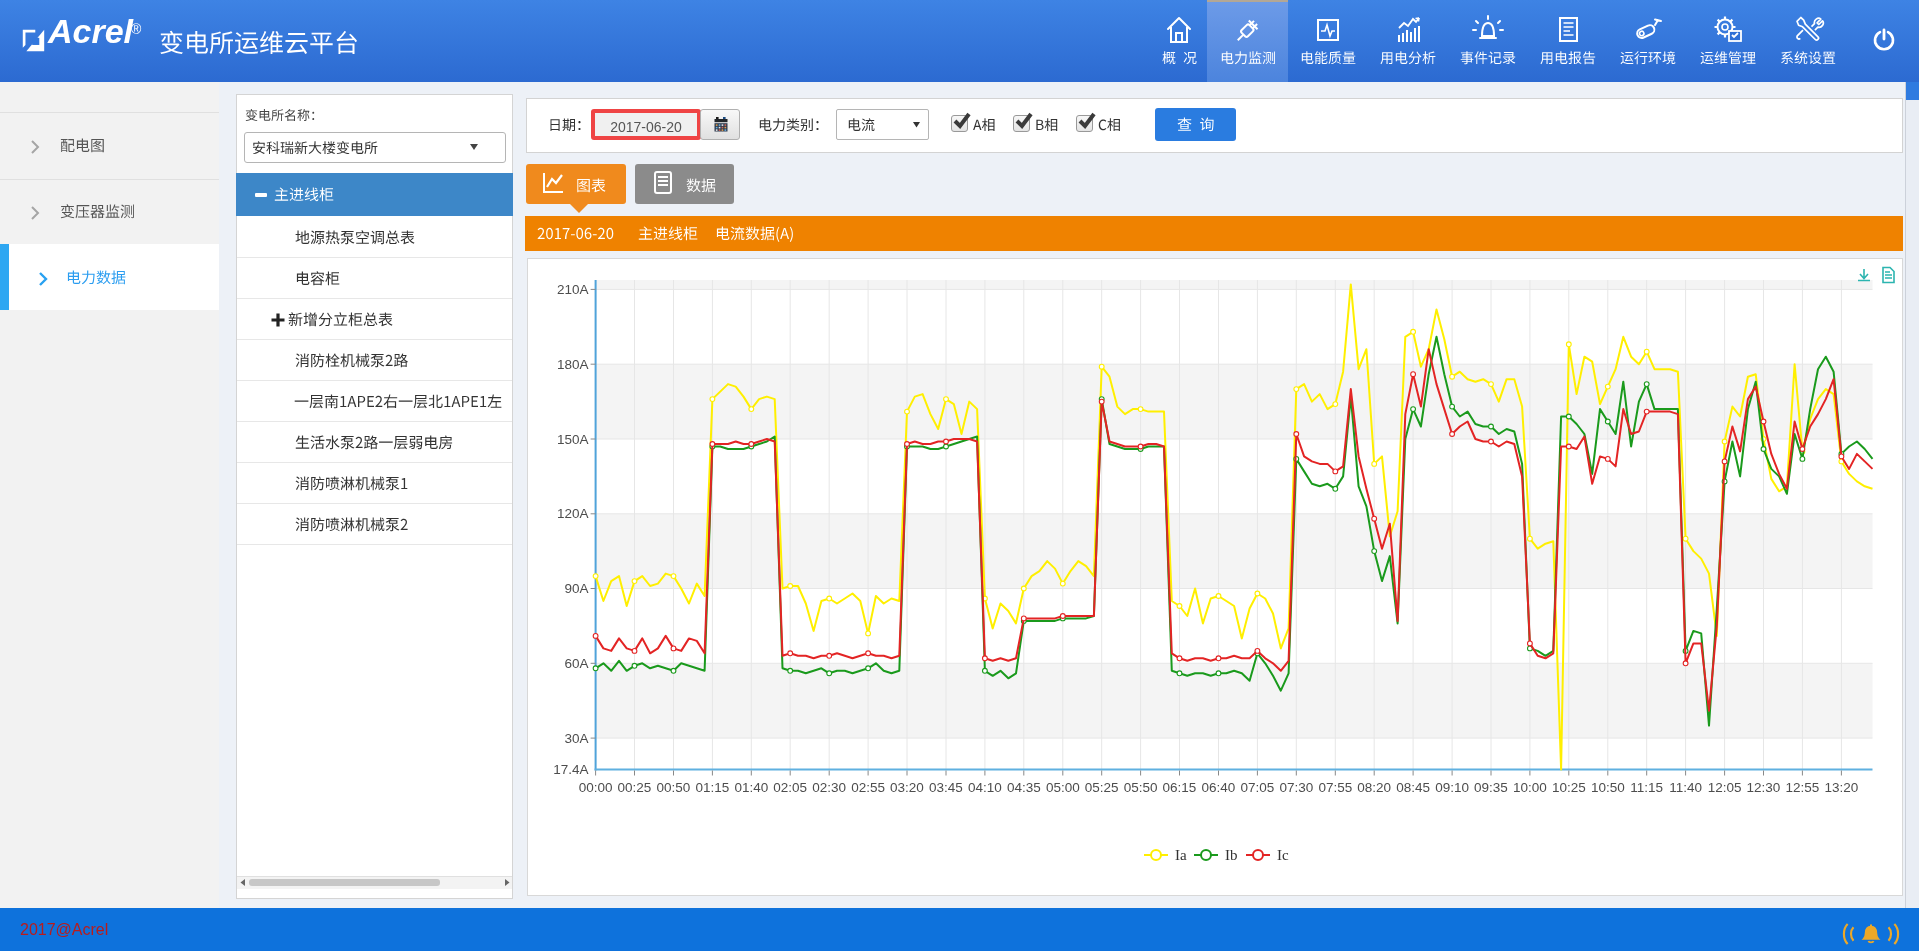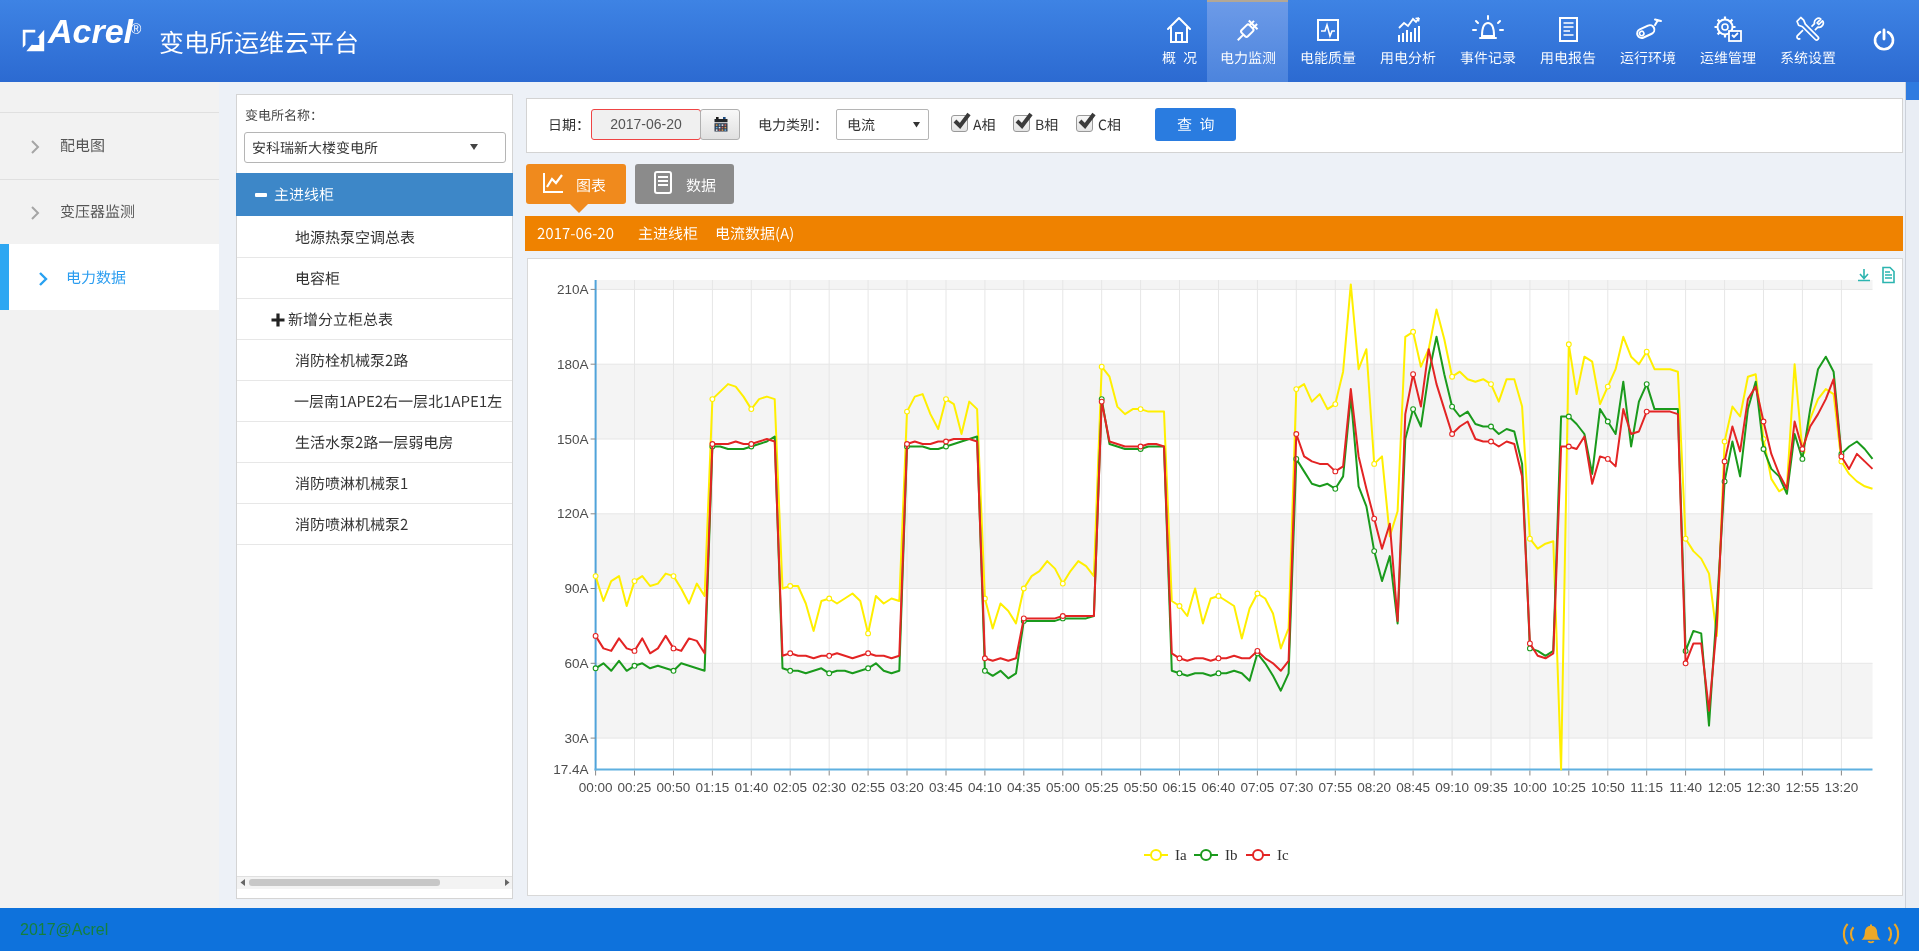--- a/index.html
+++ b/index.html
@@ -178,21 +178,21 @@
 <svg class="abs" style="left:239px;top:878px" width="8" height="9">
     <path d="M6 1 L1.5 4.5 L6 8 Z" fill="#666"></path>
   </svg>
 <svg class="abs" style="left:503px;top:878px" width="8" height="9">
     <path d="M2 1 L6.5 4.5 L2 8 Z" fill="#666"></path>
   </svg>
 <div class="abs" style="left:526px;top:98px;width:1377px;height:55px;background:#fff;border:1px solid #d3d3d3"></div>
 <svg style="position:absolute;overflow:visible;left:548.0px;top:130.0px" width="2" height="2">
     <path fill="#333333" d="M3.5 -4.9H10.5V-1H3.5ZM3.5 -6V-9.8H10.5V-6ZM2.5 -10.8V1H3.5V0.1H10.5V0.9H11.6V-10.8Z M16.5 -2C16.1 -1.1 15.3 -0.1 14.5 0.5C14.8 0.7 15.2 1 15.4 1.1C16.2 0.4 17 -0.7 17.5 -1.7ZM18.5 -1.6C19 -0.9 19.7 0 19.9 0.6L20.8 0.1C20.5 -0.5 19.9 -1.4 19.3 -2ZM26 -10.1V-7.9H23.1V-10.1ZM22.1 -11.1V-6C22.1 -4 22 -1.3 20.8 0.6C21.1 0.7 21.5 1 21.7 1.2C22.5 -0.2 22.9 -1.9 23 -3.6H26V-0.2C26 -0 25.9 0 25.7 0.1C25.5 0.1 24.8 0.1 24 0C24.2 0.3 24.3 0.8 24.4 1.1C25.4 1.1 26.1 1.1 26.4 0.9C26.9 0.7 27 0.4 27 -0.2V-11.1ZM26 -6.9V-4.6H23.1C23.1 -5.1 23.1 -5.5 23.1 -6V-6.9ZM19.4 -11.6V-9.9H16.9V-11.6H15.9V-9.9H14.7V-9H15.9V-3.2H14.5V-2.3H21.4V-3.2H20.4V-9H21.4V-9.9H20.4V-11.6ZM16.9 -9H19.4V-7.7H16.9ZM16.9 -6.9H19.4V-5.5H16.9ZM16.9 -4.6H19.4V-3.2H16.9Z M31.5 -6.8C32.1 -6.8 32.6 -7.2 32.6 -7.8C32.6 -8.5 32.1 -8.9 31.5 -8.9C30.9 -8.9 30.4 -8.5 30.4 -7.8C30.4 -7.2 30.9 -6.8 31.5 -6.8ZM31.5 0.1C32.1 0.1 32.6 -0.4 32.6 -1C32.6 -1.6 32.1 -2 31.5 -2C30.9 -2 30.4 -1.6 30.4 -1C30.4 -0.4 30.9 0.1 31.5 0.1Z"></path>
   </svg>
-<div class="abs" style="left:591px;top:109px;width:110px;height:31px;background:#f0f0f0;border:1px solid #ef4444;border-radius:3px;color:#555;font-size:14px;line-height:29px;text-align:center">2017-06-20</div>
+<div class="abs" style="left:591px;top:109px;width:110px;height:31px;background:#f0f0f0;border:4px solid #ef4444;border-radius:3px;color:#555;font-size:14px;line-height:29px;text-align:center">2017-06-20</div>
 <div class="abs" style="left:700px;top:109px;width:40px;height:31px;background:linear-gradient(#f8f8f8,#e0e0e0);border:1px solid #b0b0b0;border-radius:3px"></div>
 <svg class="abs" style="left:714px;top:117px" width="14" height="15" viewBox="0 0 14 15">
     <rect x="2" y="0" width="2.6" height="3" fill="#1a1a1a"></rect>
     <rect x="9" y="0" width="2.6" height="3" fill="#1a4a80"></rect>
     <rect x="0.5" y="2" width="13" height="3.2" fill="#22262a"></rect>
     <rect x="0.5" y="6.2" width="13" height="8.3" fill="#2c3a4e"></rect>
     <rect x="1.8" y="7.3" width="1.7" height="1.6" fill="#e0a050"></rect>
     <rect x="4.7" y="7.3" width="1.7" height="1.6" fill="#6ab0e0"></rect>
     <rect x="7.6" y="7.3" width="1.7" height="1.6" fill="#e8e8e8"></rect>
     <rect x="10.5" y="7.3" width="1.7" height="1.6" fill="#d06858"></rect>
@@ -517,21 +517,21 @@
 <path d="M1337 11 v9 M1333 16 l4 4.5 l4 -4.5 M1331 22.5 h12"></path>
 <g transform="translate(1355,9)">
         <path d="M1 0.5 H8 L12 4.5 V15.5 H1 Z"></path>
         <path d="M3 5 H8 M3 8 H10 M3 11 H10" stroke-width="1.3"></path>
       </g>
 </g>
 </svg>
 <div class="abs" style="left:1905px;top:82px;width:14px;height:826px;background:#e9edf4;border-left:1px solid #ccd1da"></div>
 <div class="abs" style="left:1906px;top:82px;width:13px;height:18px;background:#2f7be0"></div>
 <div class="abs" style="left:0;top:908px;width:1919px;height:43px;background:#0e72dc"></div>
-<div class="abs" style="left:20px;top:921px;color:#15803d;font-size:16px">2017@Acrel</div>
+<div class="abs" style="left:20px;top:921px;color:#b91c1c;font-size:16px">2017@Acrel</div>
 <svg class="abs" style="left:1841px;top:919px" width="60" height="30" viewBox="0 0 72 32" fill="none" stroke="#eda827" stroke-width="2.6">
 <path d="M8 4 C2 10 2 22 8 28"></path>
     <path d="M15 8 C11 12 11 20 15 24"></path>
 <path d="M64 4 C70 10 70 22 64 28"></path>
     <path d="M57 8 C61 12 61 20 57 24"></path>
 <g stroke-width="2">
       <path d="M36 7 C31 7 29.5 11 29.5 15 C29.5 19 28 21 27 22 H45 C44 21 42.5 19 42.5 15 C42.5 11 41 7 36 7 Z" fill="#eda827"></path>
       <path d="M33 24.5 C33.5 26.5 38.5 26.5 39 24.5" stroke-width="2.2"></path>
       <path d="M36 7 V4.5" stroke-width="2.4"></path>
     </g>

